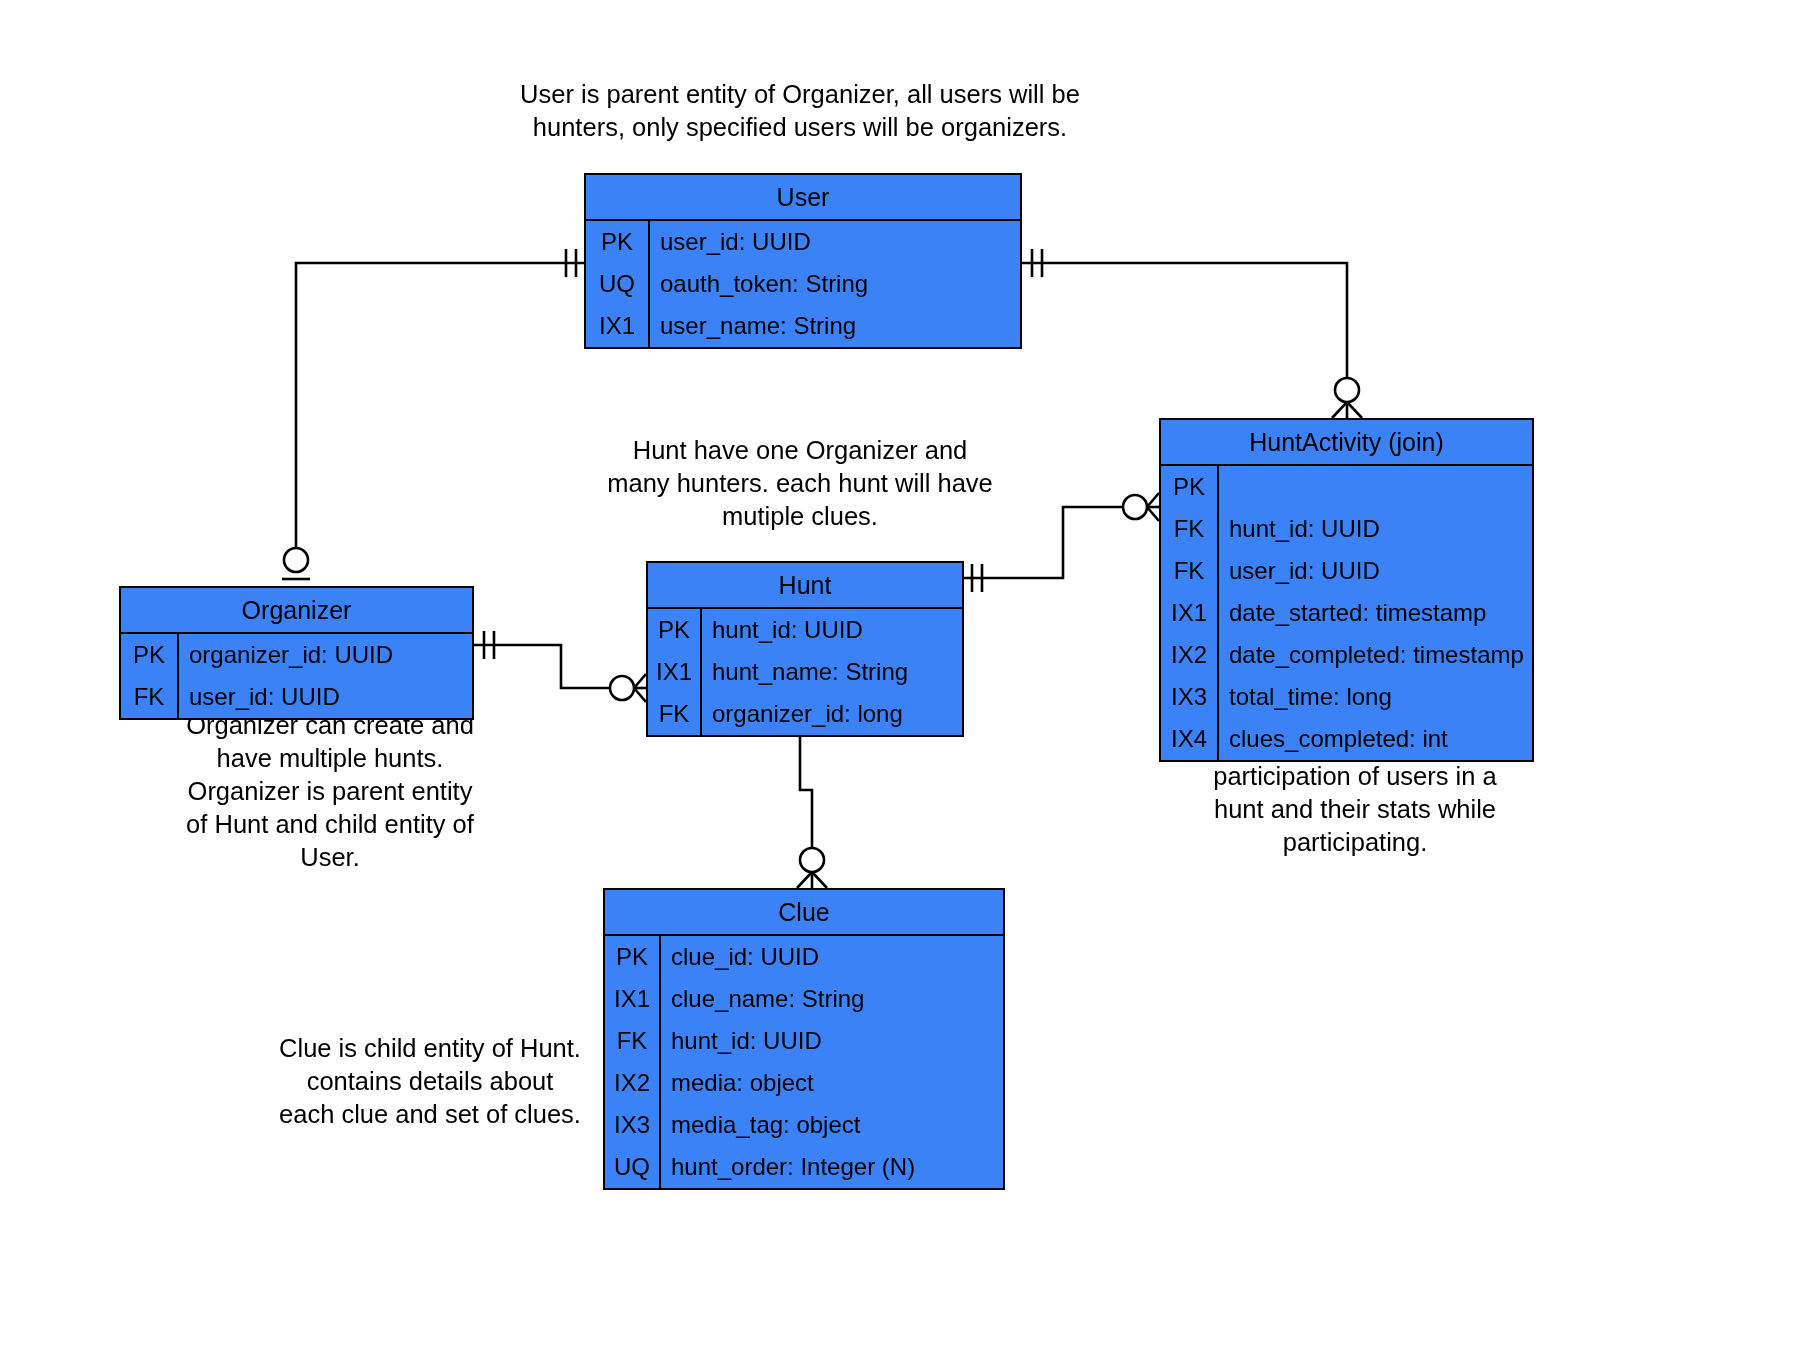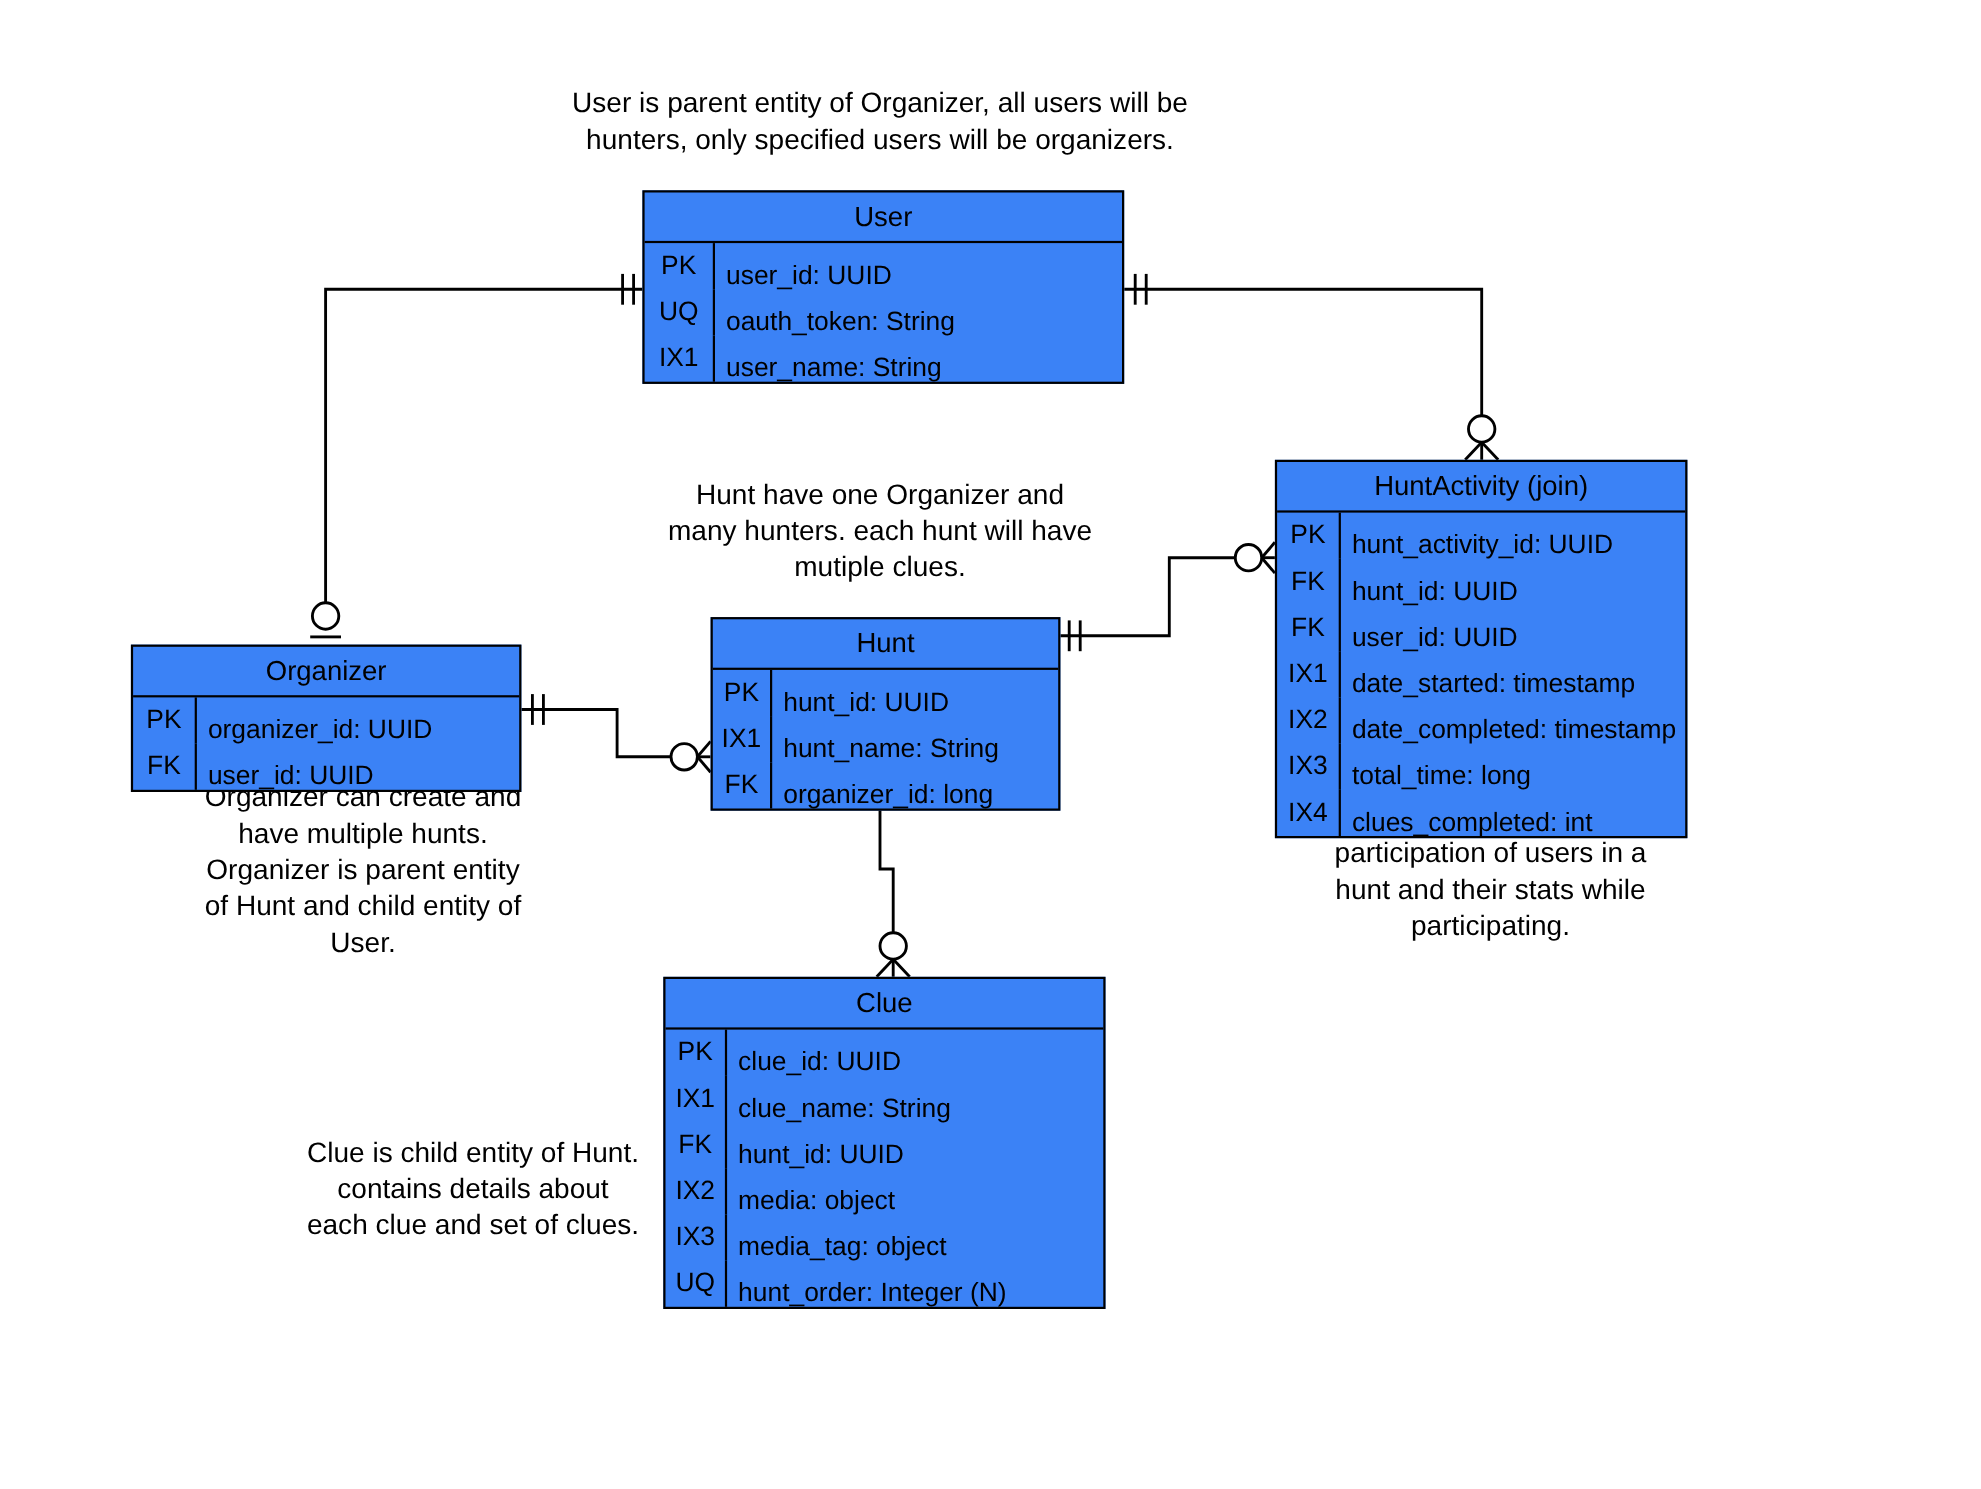--- a/index.html
+++ b/index.html
@@ -51,21 +51,21 @@
     line-height: 44px;
     height: 44px;
     border-bottom: 2.4px solid #000000;
     white-space: nowrap;
   }
   .entity-rows {
     display: block;
   }
   .attr-row {
     display: flex;
-    align-items: center;
+    align-items: flex-end;
     height: 42px;
   }
   .attr-key {
     width: 62px;
     flex: 0 0 62px;
     text-align: center;
     font-size: 24px;
     line-height: 42px;
     border-right: 2.4px solid #000000;
     white-space: nowrap;
@@ -239,21 +239,20 @@
         <div class="attr-name">organizer_id: long</div>
       </div>
     </div>
   </div>
 
   <div class="entity" id="ent-huntactivity">
     <div class="entity-title">HuntActivity (join)</div>
     <div class="entity-rows">
       <div class="attr-row">
         <div class="attr-key">PK</div>
-        <div class="attr-name">hunt_activity_id: UUID</div>
       </div>
       <div class="attr-row">
         <div class="attr-key">FK</div>
         <div class="attr-name">hunt_id: UUID</div>
       </div>
       <div class="attr-row">
         <div class="attr-key">FK</div>
         <div class="attr-name">user_id: UUID</div>
       </div>
       <div class="attr-row">

